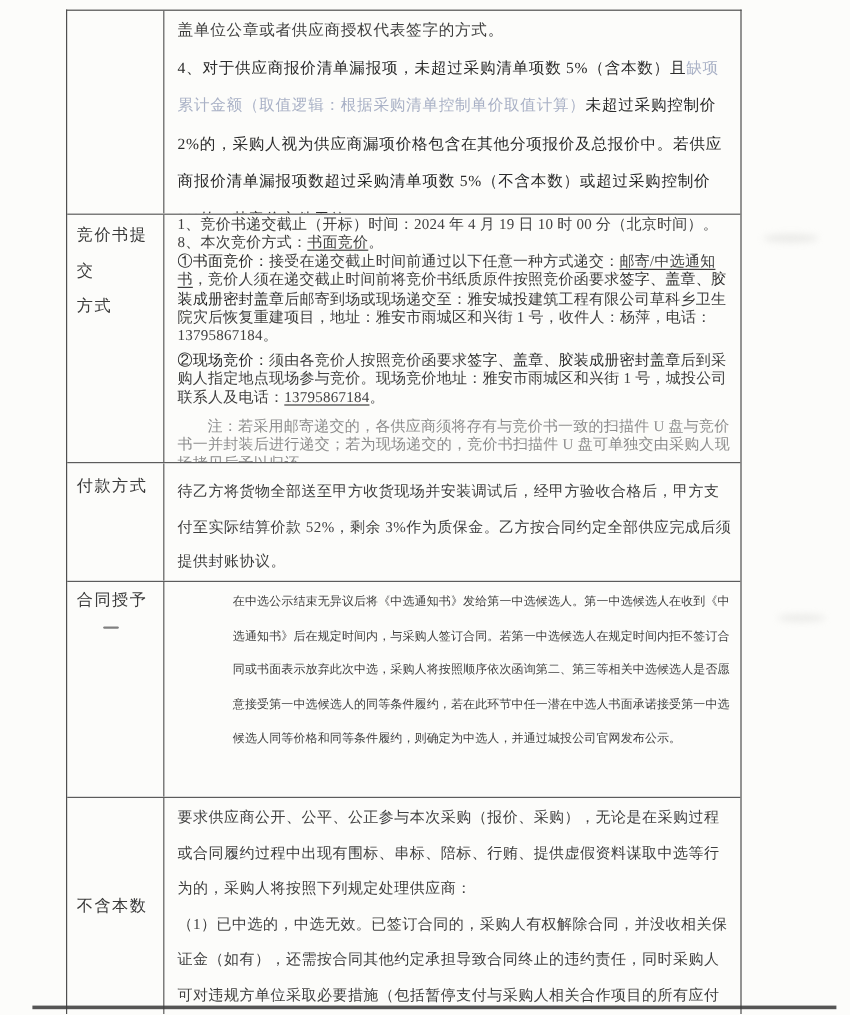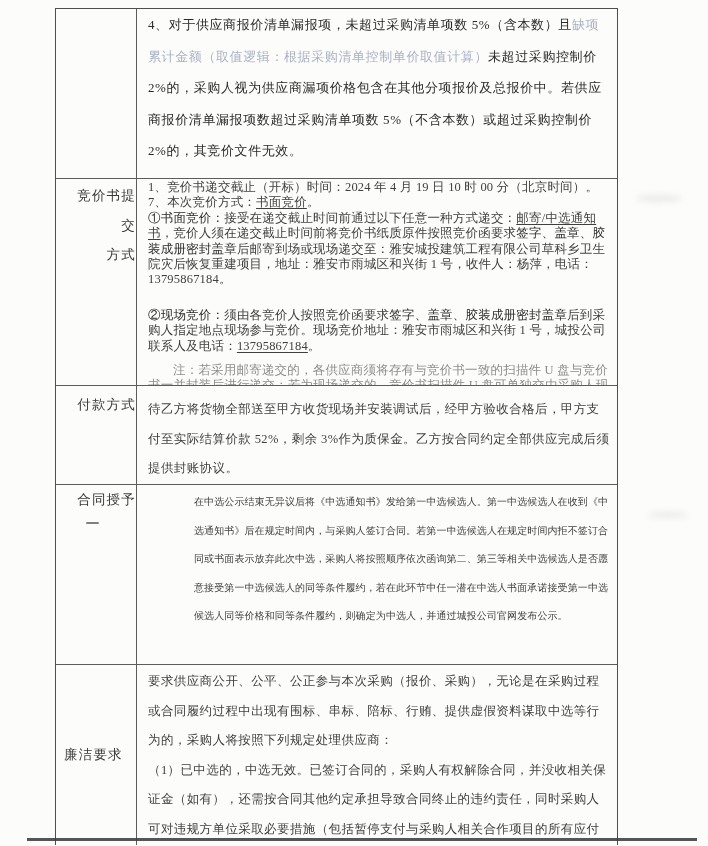--- a/index.html
+++ b/index.html
@@ -14,36 +14,36 @@
     position:absolute; left:55px; top:8px; width:561px;
     border:1px solid #4f4f4f;
     border-bottom:none;
     background:transparent;
   }
   .row { display:flex; border-bottom:1px solid #5c5c5c; overflow:hidden; }
   .row:last-child { border-bottom:none; }
   .label-cell {
     width:81px; min-width:81px; border-right:1px solid #5c5c5c;
     font-size:13.5px; letter-spacing:1.2px; color:#3a3a3a;
-    box-sizing:border-box; padding-left:8px;text-align:right;
+    box-sizing:border-box; padding-left:8px;
   }
   .content-cell { flex:1; box-sizing:border-box; padding:0 7px 0 11px; overflow:hidden; }
   p { margin:0; padding:0; }
 
   
   .r1 { height:169px; }
   .r1 .content-cell { font-size:13px; line-height:31.5px; letter-spacing:0.6px; }
   .bold { font-weight:normal; color:#2b2b2b; }
   .light { color:#a9b1c6; font-weight:normal; }
 
   
   .r2 { height:206px; }
   .r2 .label-cell { padding-top:2px; line-height:29.5px; }
   .r2 .content-cell { font-size:12.5px; line-height:15.4px; letter-spacing:0.2px; padding-top:1px; }
-  .r2 .p-site { margin-top:20px; }
+  .r2 .p-site { margin-top:5px; }
   .r2 .note { margin-top:9px; color:#8d8d8d; text-indent:25px; }
   .u { text-decoration:underline; text-underline-offset:2px; }
 
   
   .r3 { height:98px; }
   .r3 .label-cell { padding-top:10px; line-height:18px; }
   .r3 .content-cell { font-size:12.5px; line-height:29.5px; letter-spacing:0.4px; padding-top:9px; }
 
   
   .r4 { height:179px;gap:46px; }
@@ -63,32 +63,33 @@
   .smudge.s2 { left:648px; top:512px; width:40px; height:6px; }
 </style>
 </head>
 <body>
 
 <div class="table">
 
   <div class="row r1">
     <div class="label-cell"></div>
     <div class="content-cell">
+      <p><span>盖单位公章或者供应商授权代表签字的方式。</span></p>
       <p><span class="bold">4、对于供应商报价清单漏报项，未超过采购清单项数 5%（含本数）且</span><span class="light">缺项累计金额（取值逻辑：根据采购清单控制单价取值计算）</span><span class="bold">未超过采购控制价 2%的，采购人视为供应商漏项价格包含在其他分项报价及总报价中。若供应商报价清单漏报项数超过采购清单项数 5%（不含本数）或超过采购控制价 2%的，其竞价文件无效。</span></p>
     </div>
   </div>
 
   <div class="row r2">
     <div class="label-cell">
       <div>竞价书提交</div>
       <div>方式</div>
     </div>
     <div class="content-cell">
       <p><span>1、竞价书递交截止（开标）时间：2024 年 4 月 19 日 10 时 00 分（北京时间）。</span></p>
-      <p><span>7、本次竞价方式：</span><span class="u">书面竞价</span><span>。</span></p>
+      <p><span>8、本次竞价方式：</span><span class="u">书面竞价</span><span>。</span></p>
       <p><span class="bold">①书面竞价：</span><span>接受在递交截止时间前通过以下任意一种方式递交：</span><span class="u">邮寄/中选通知书</span><span>，竞价人须在递交截止时间前将竞价书纸质原件按照竞价函要求</span><span class="bold">签字、盖章、胶装成册密封盖章</span><span>后邮寄到场或现场递交至：雅安城投建筑工程有限公司草科乡卫生院灾后恢复重建项目，地址：雅安市雨城区和兴街 1 号，收件人：杨萍，电话：13795867184。</span></p>
       <p class="p-site"><span class="bold">②现场竞价：</span><span>须由各竞价人按照竞价函要求</span><span class="bold">签字、盖章、胶装成册密封盖章</span><span>后到采购人指定地点现场参与竞价。现场竞价地址：雅安市雨城区和兴街 1 号，城投公司联系人及电话：</span><span class="u">13795867184</span><span>。</span></p>
       <p class="note">注：若采用邮寄递交的，各供应商须将存有与竞价书一致的扫描件 U 盘与竞价书一并封装后进行递交；若为现场递交的，竞价书扫描件 U 盘可单独交由采购人现场拷贝后予以归还。</p>
     </div>
   </div>
 
   <div class="row r3">
     <div class="label-cell">
       <div>付款方式</div>
     </div>
@@ -102,21 +103,21 @@
       <div>合同授予</div>
       <div class="dash-mark"></div>
     </div>
     <div class="content-cell">
       <p>在中选公示结束无异议后将《中选通知书》发给第一中选候选人。第一中选候选人在收到《中选通知书》后在规定时间内，与采购人签订合同。若第一中选候选人在规定时间内拒不签订合同或书面表示放弃此次中选，采购人将按照顺序依次函询第二、第三等相关中选候选人是否愿意接受第一中选候选人的同等条件履约，若在此环节中任一潜在中选人书面承诺接受第一中选候选人同等价格和同等条件履约，则确定为中选人，并通过城投公司官网发布公示。</p>
     </div>
   </div>
 
   <div class="row r5">
     <div class="label-cell">
-      <div>廉洁要求</div>
+      <div>不含本数</div>
     </div>
     <div class="content-cell">
       <p>要求供应商公开、公平、公正参与本次采购（报价、采购），无论是在采购过程或合同履约过程中出现有围标、串标、陪标、行贿、提供虚假资料谋取中选等行为的，采购人将按照下列规定处理供应商：</p>
       <p>（1）已中选的，中选无效。已签订合同的，采购人有权解除合同，并没收相关保证金（如有），还需按合同其他约定承担导致合同终止的违约责任，同时采购人可对违规方单位采取必要措施（包括暂停支付与采购人相关合作项目的所有应付账款，或通</p>
     </div>
   </div>
 
 </div>
 
 <div class="scan-cut-line"></div>

